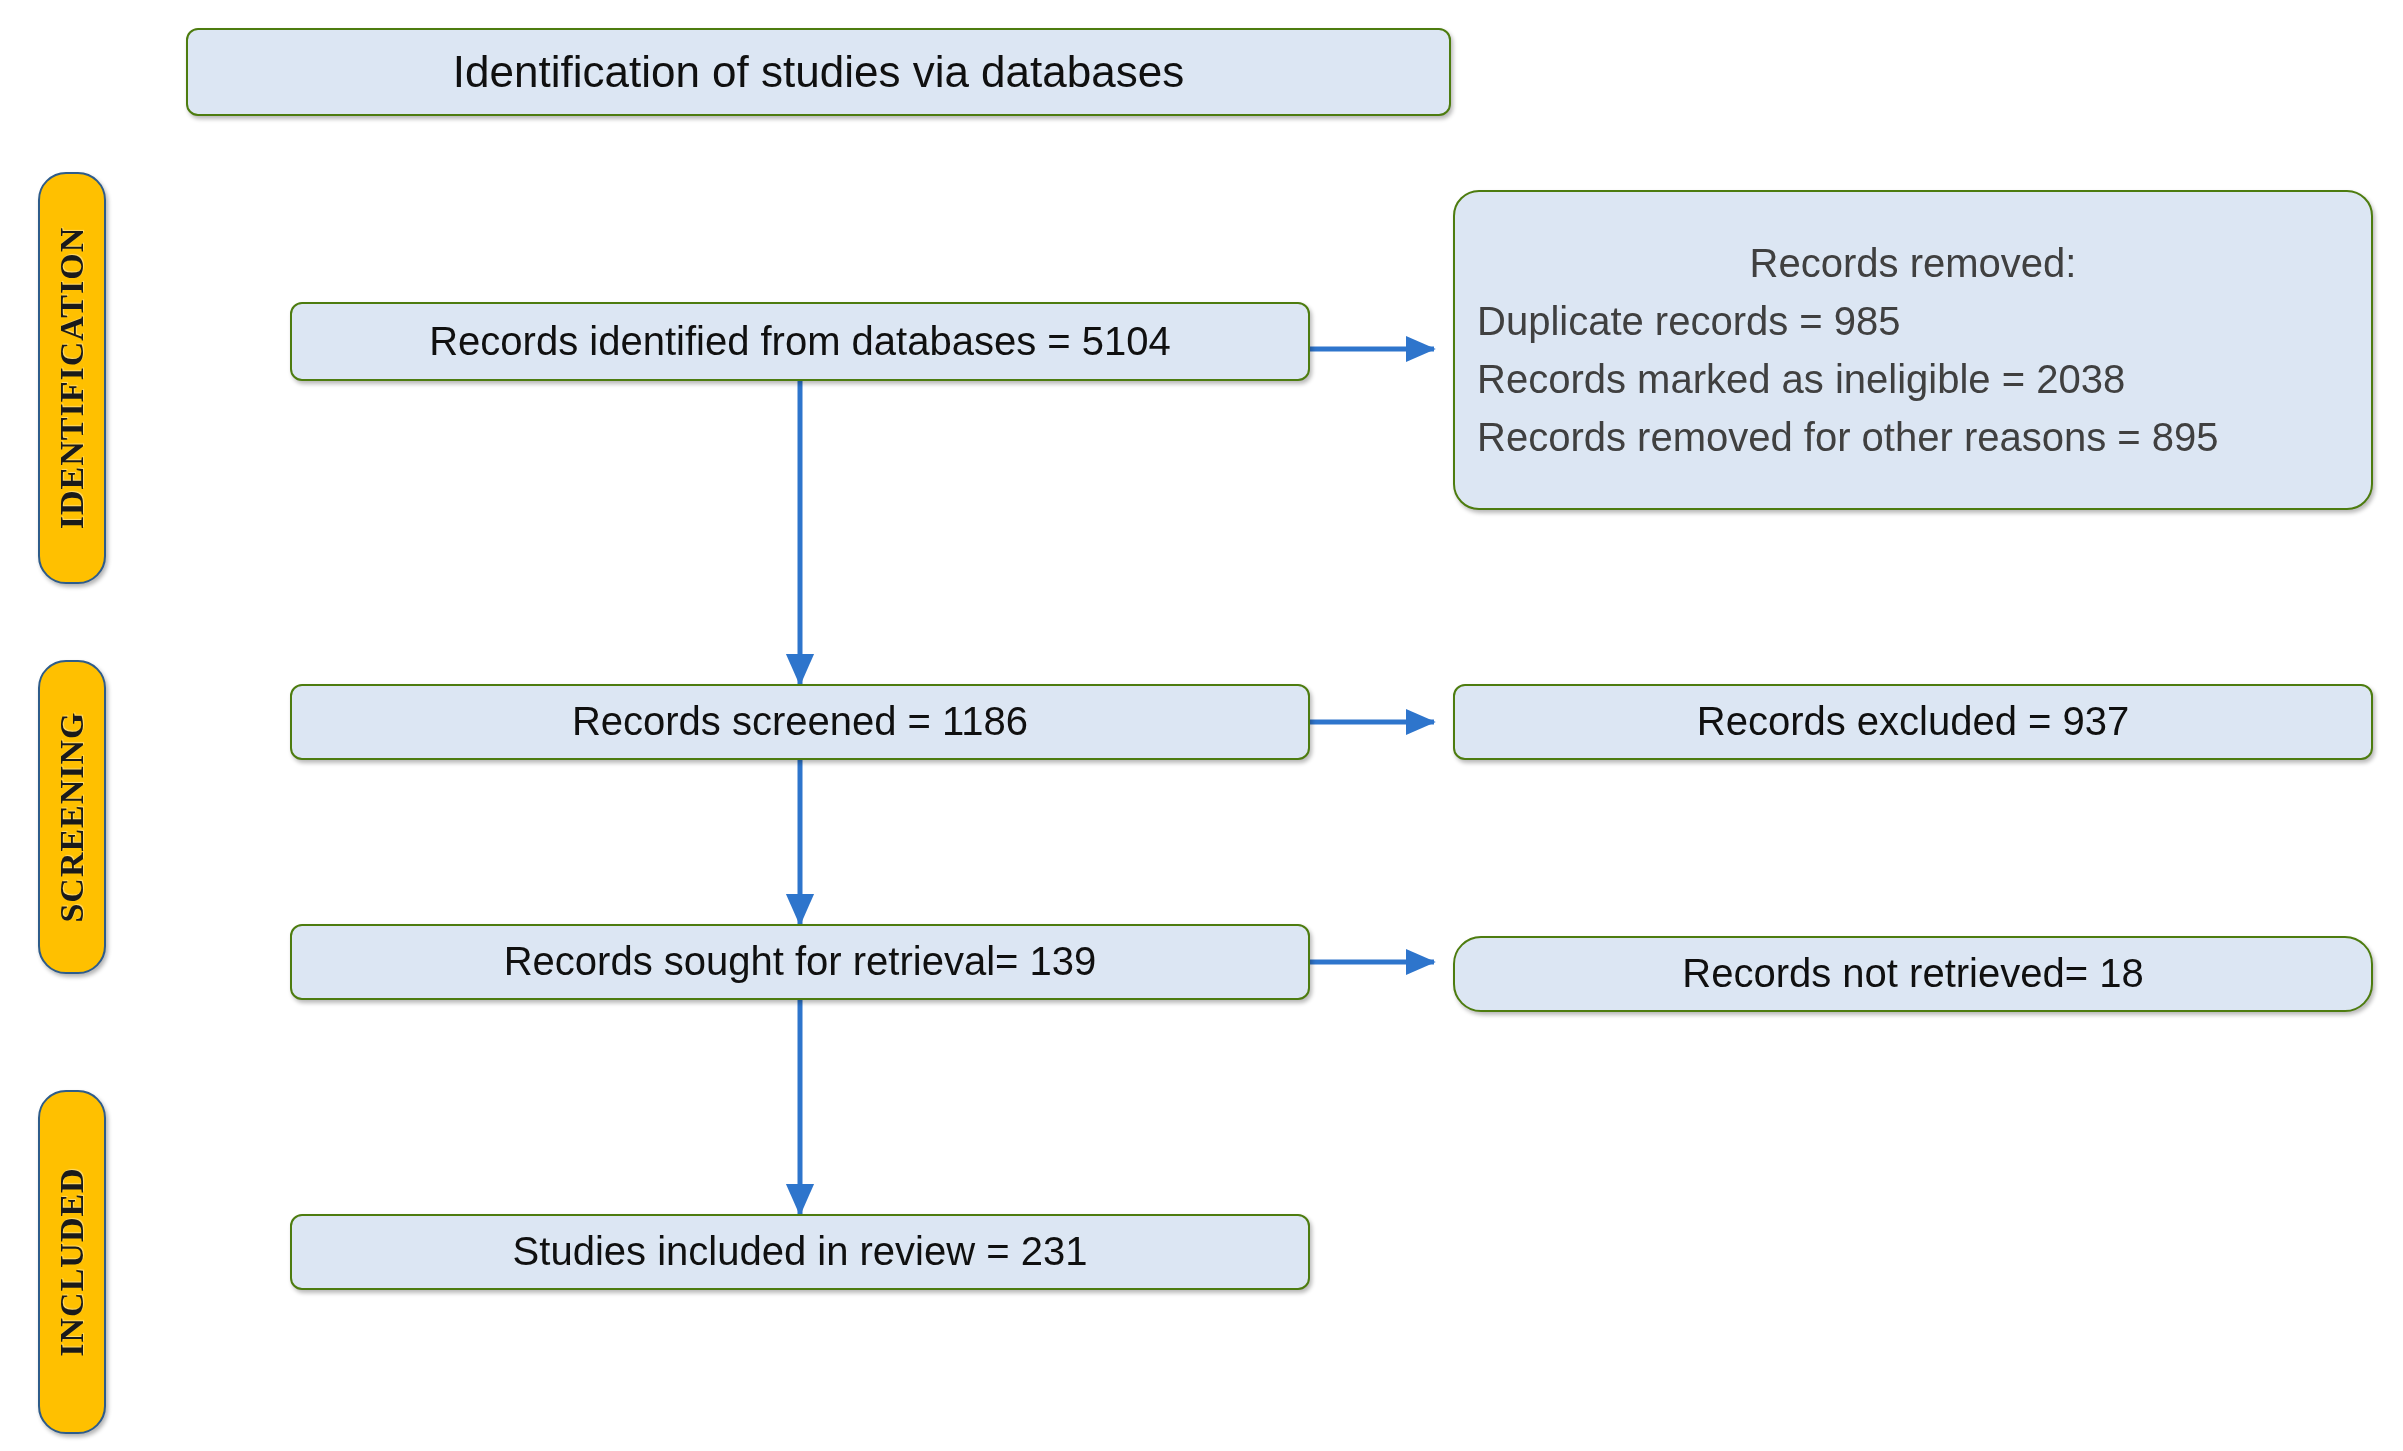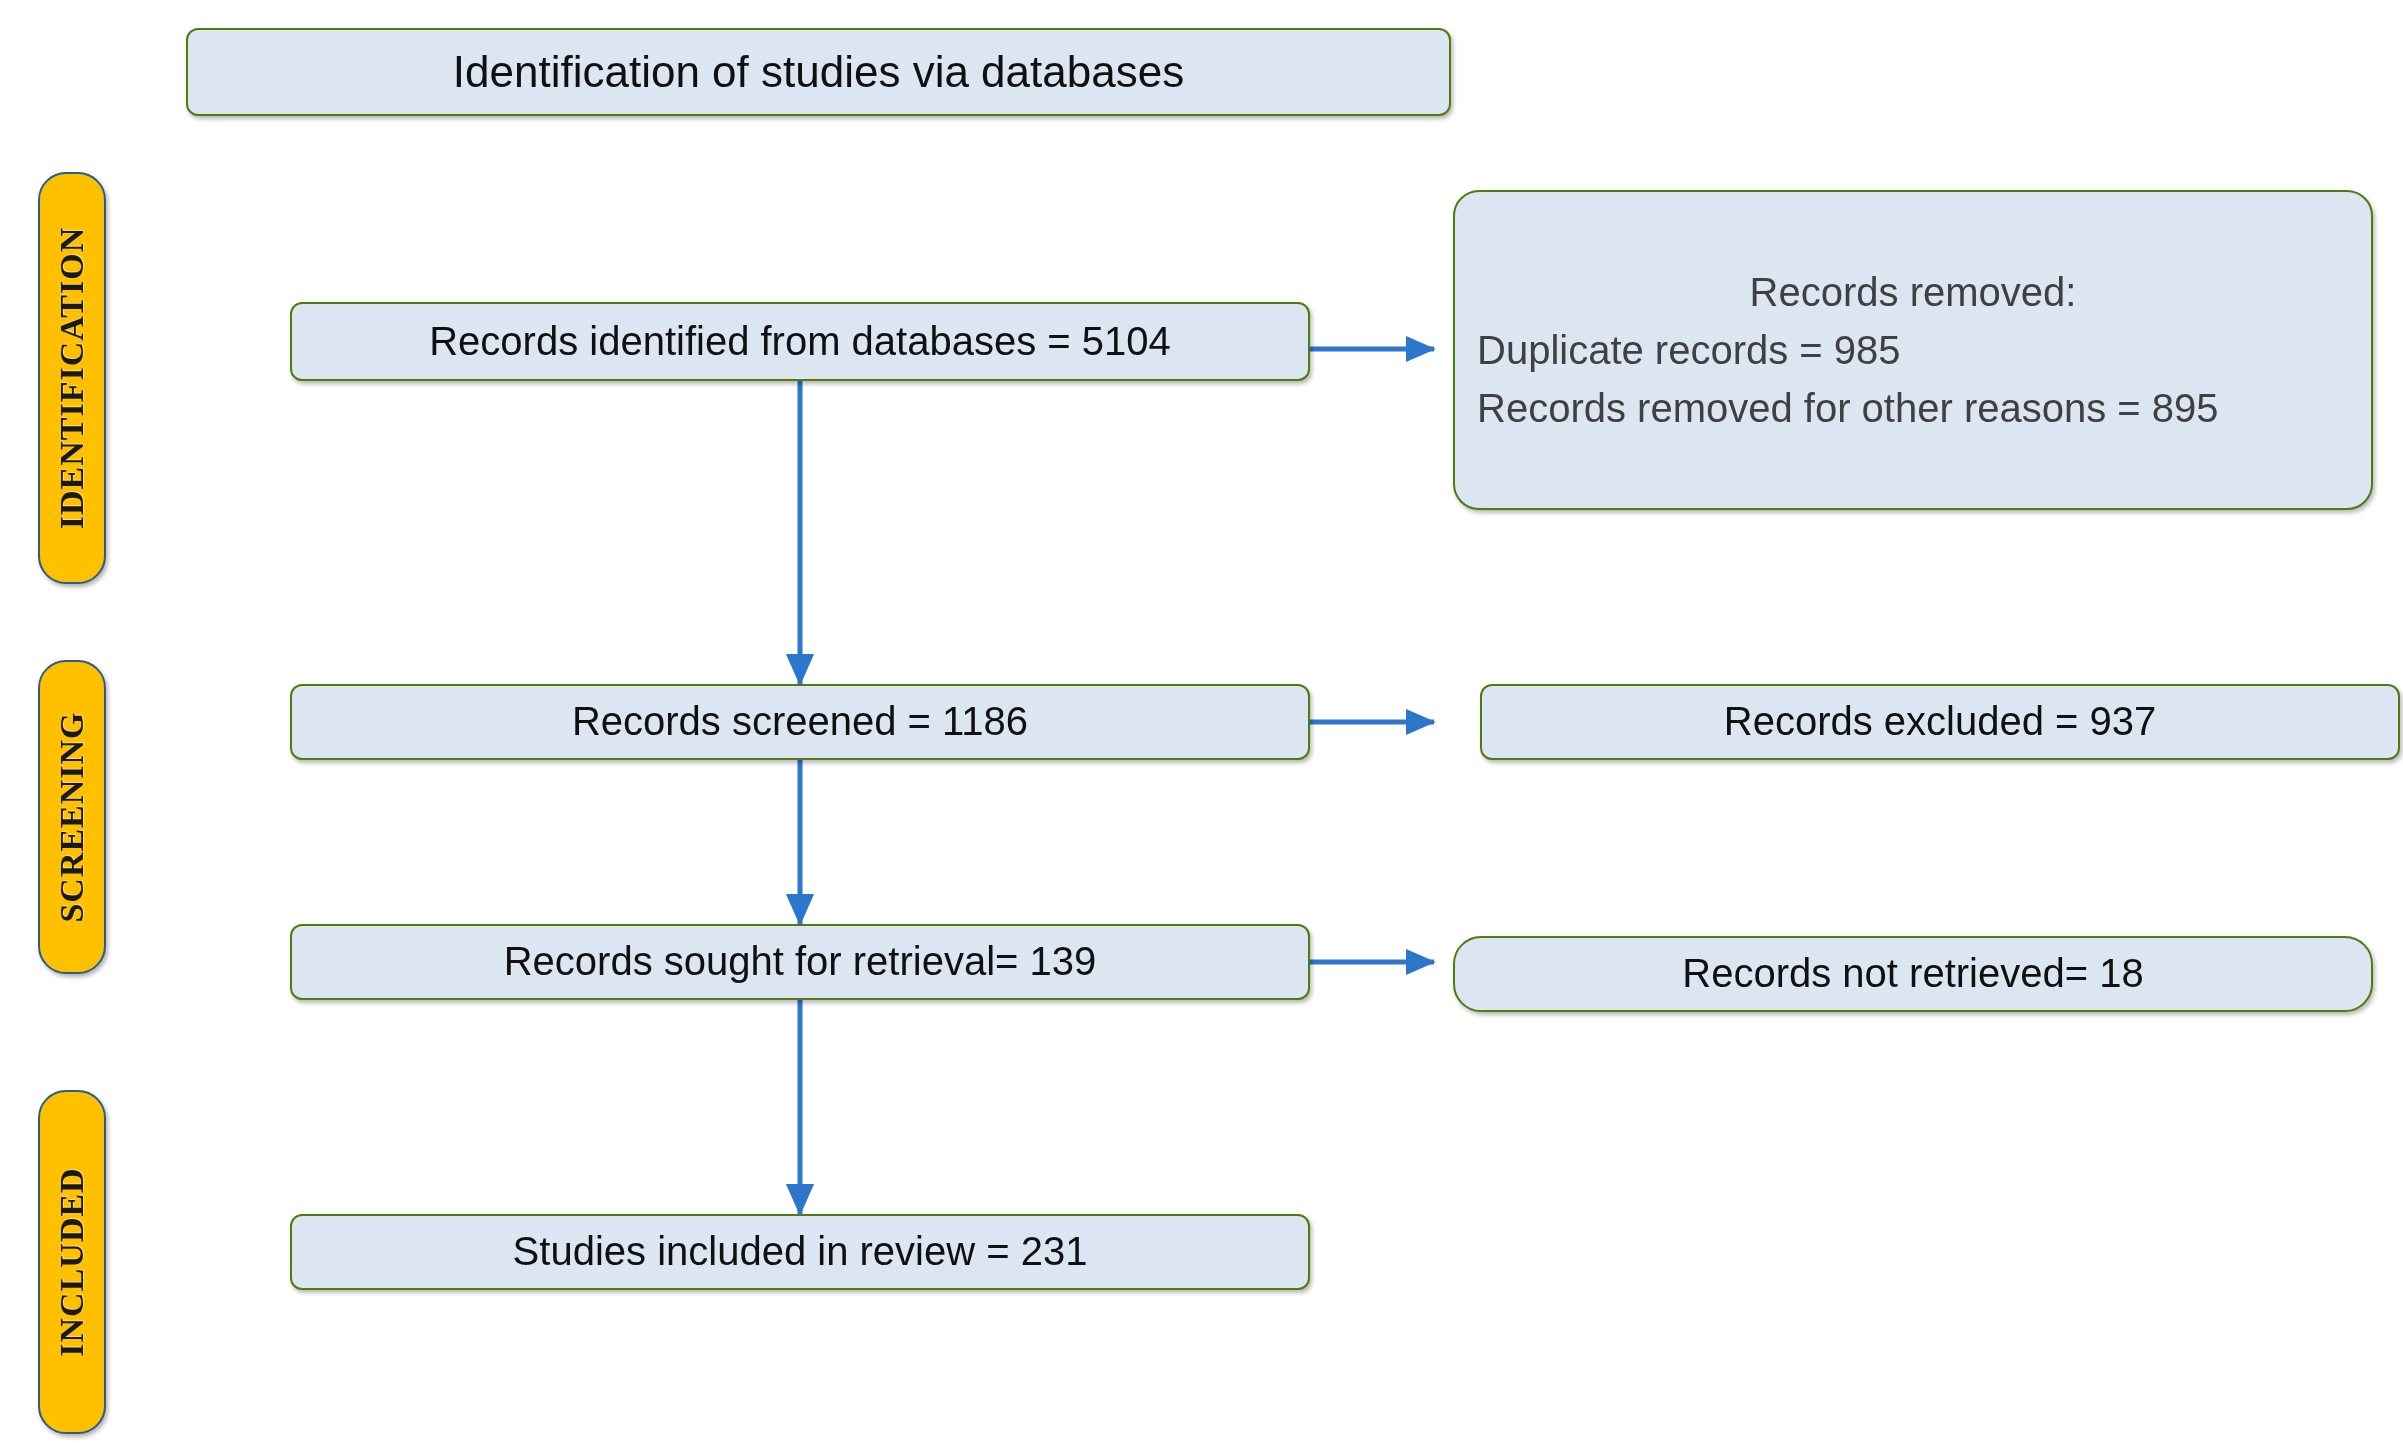--- a/index.html
+++ b/index.html
@@ -148,29 +148,30 @@
   </div>
 
   <div class="box round-sm proc-box" style="left:290px; top:302px; width:1020px; height:79px;">
     <span class="box-text">Records identified from databases = 5104</span>
   </div>
 
   <div class="box round-lg removed-box" style="left:1453px; top:190px; width:920px; height:320px;">
     <div class="removed-list">
       <div class="removed-head">Records removed:</div>
       <div class="removed-line">Duplicate records = 985</div>
+      <div class="removed-line">Records marked as ineligible = 2038</div>
       <div class="removed-line">Records removed for other reasons = 895</div>
     </div>
   </div>
 
   <div class="box round-sm proc-box" style="left:290px; top:684px; width:1020px; height:76px;">
     <span class="box-text">Records screened = 1186</span>
   </div>
 
-  <div class="box round-sm side-box" style="left:1453px; top:684px; width:920px; height:76px;margin-left:27px;">
+  <div class="box round-sm side-box" style="left:1453px; top:684px; width:920px; height:76px;">
     <span class="box-text">Records excluded = 937</span>
   </div>
 
   <div class="box round-sm proc-box" style="left:290px; top:924px; width:1020px; height:76px;">
     <span class="box-text">Records sought for retrieval=  139</span>
   </div>
 
   <div class="box round-sm side-box" style="left:1453px; top:936px; width:920px; height:76px;border-radius:28px;">
     <span class="box-text">Records not retrieved= 18</span>
   </div>

